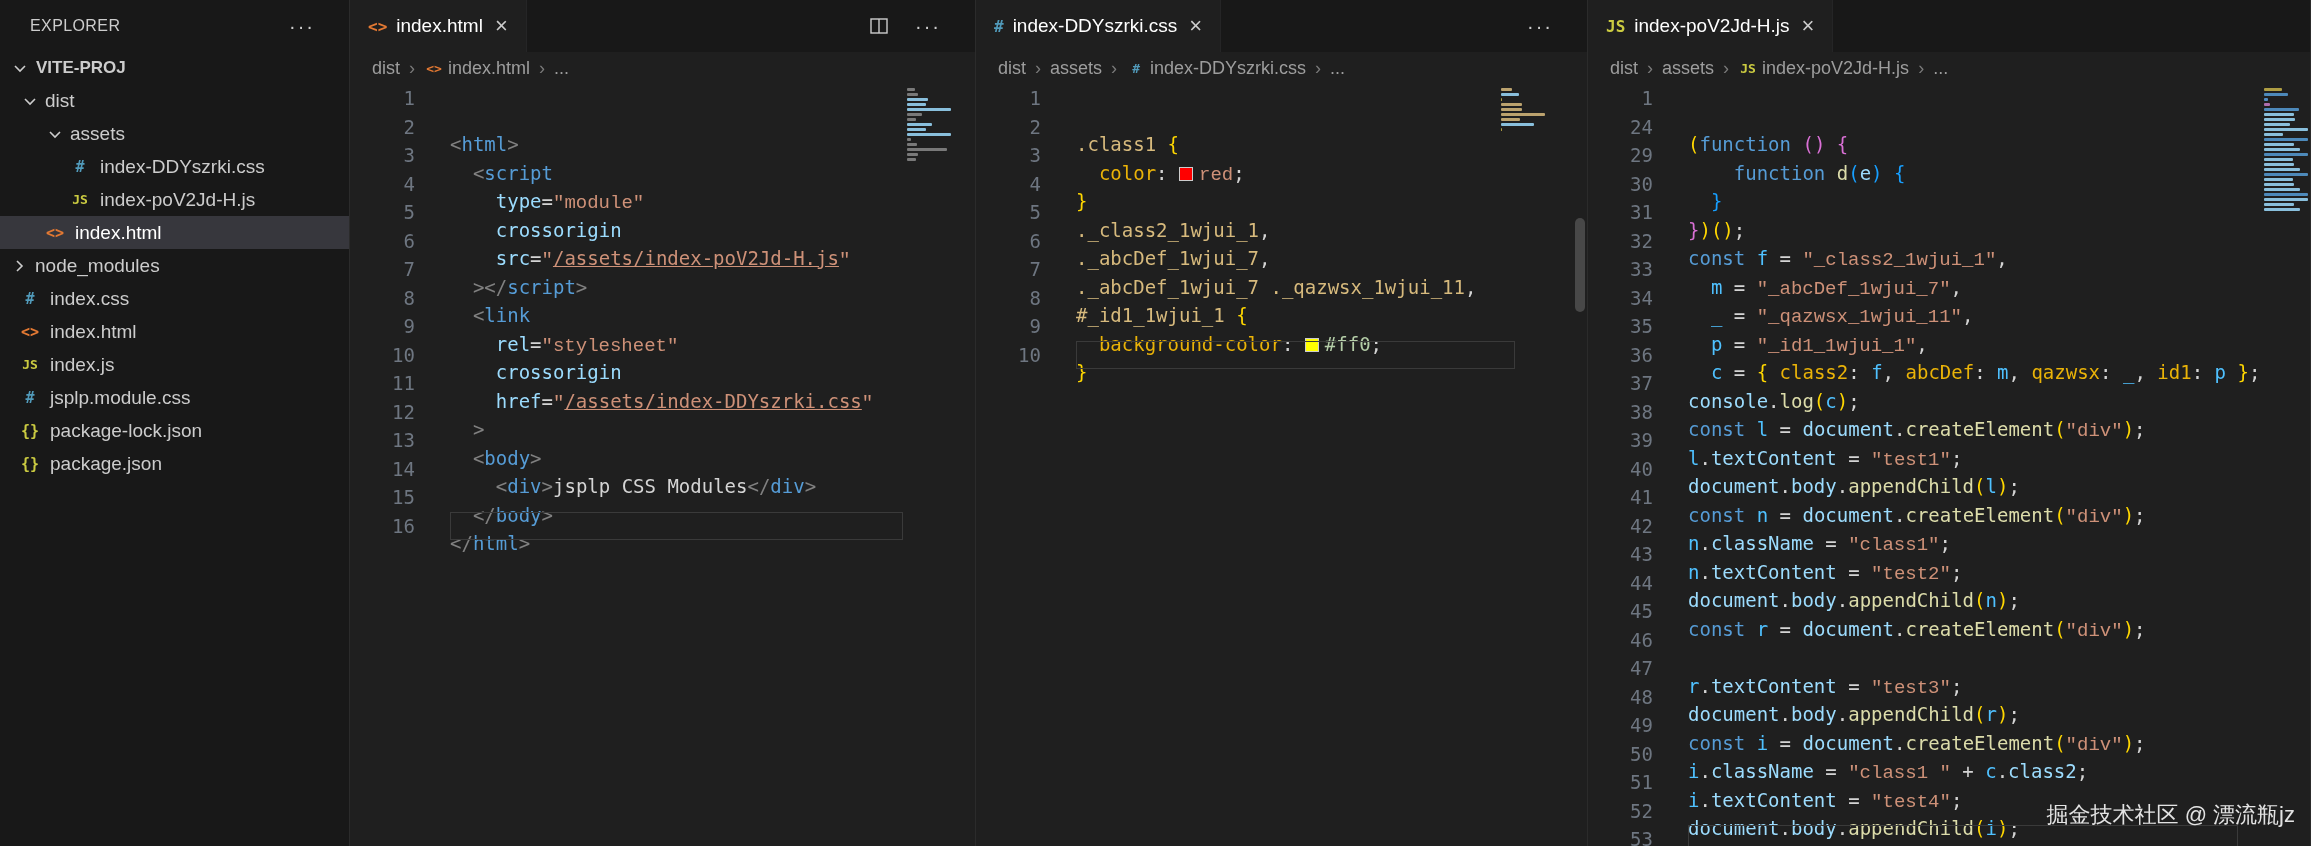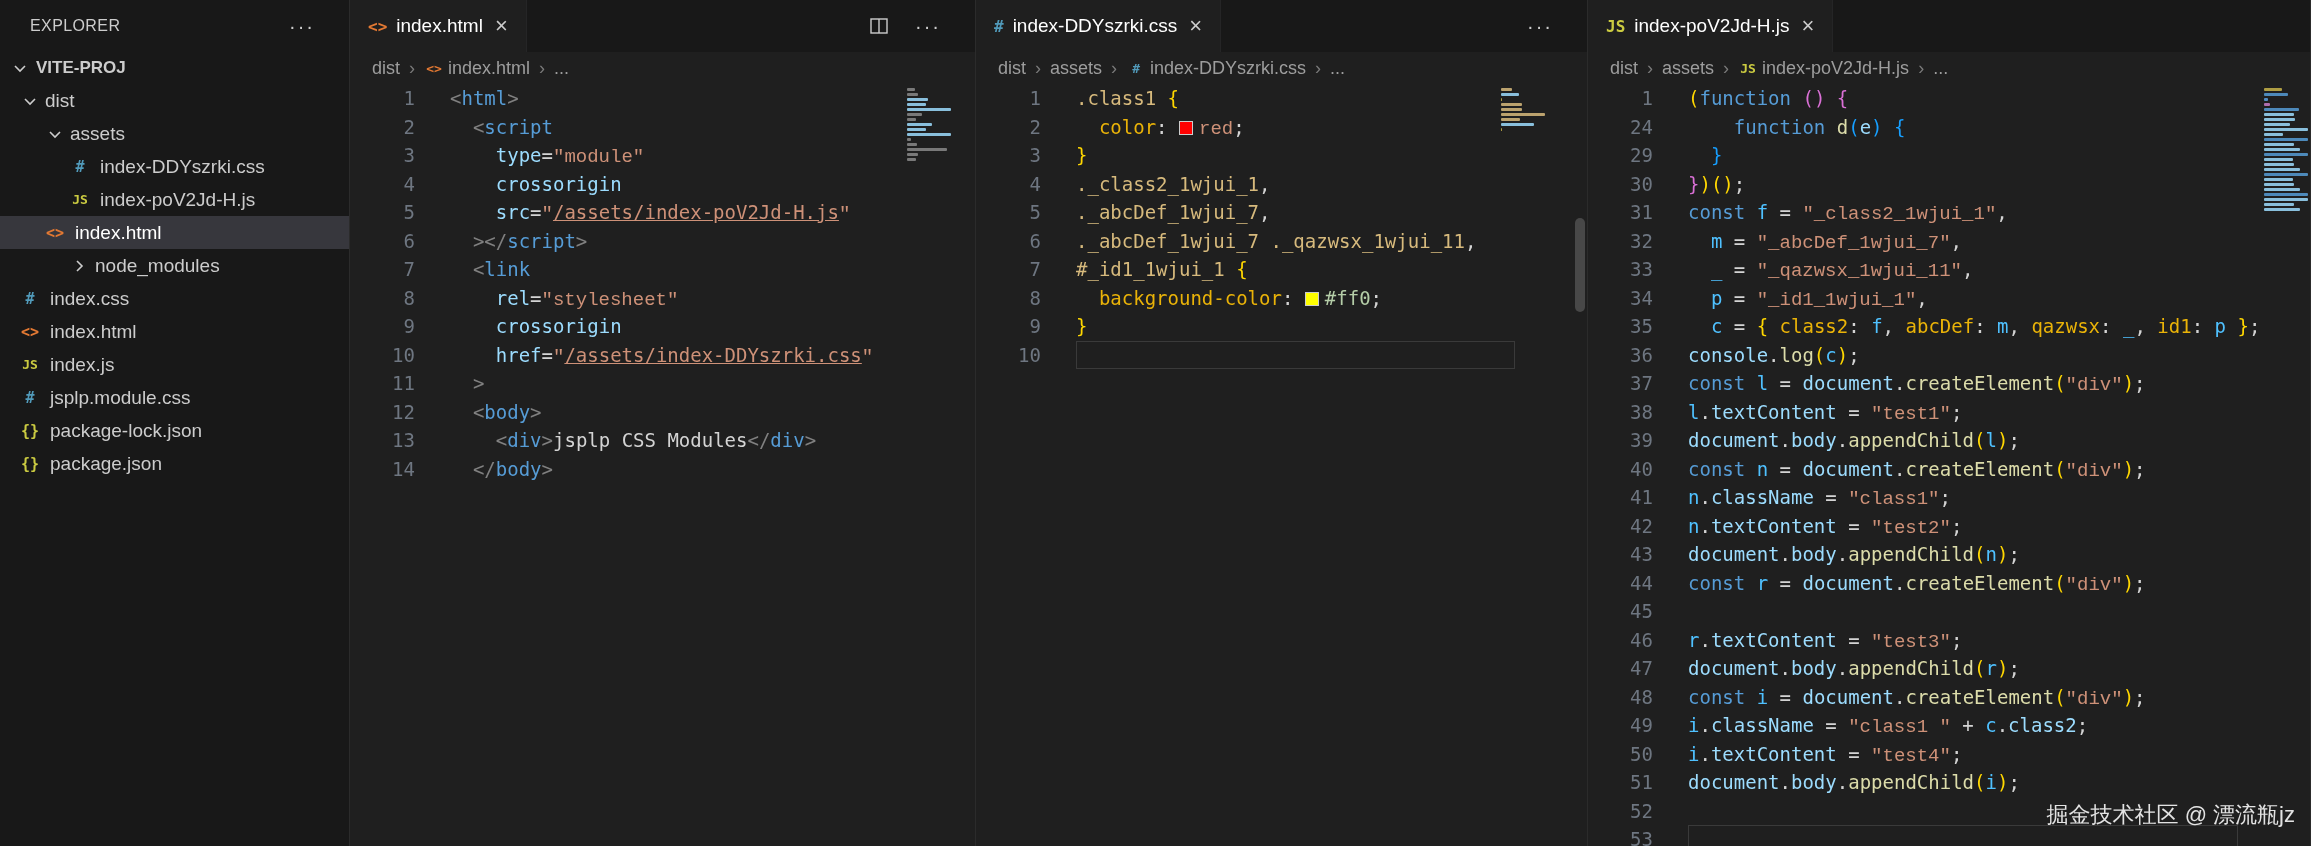--- a/index.html
+++ b/index.html
@@ -40,21 +40,21 @@
   .split-icon { width:24px; height:24px; color:#cccccc; cursor:pointer; }
 
   .breadcrumb { height:32px; display:flex; align-items:center; gap:9px; padding-left:22px; font-size:18px; color:#9d9d9d; white-space:nowrap; }
   .bc-item { display:flex; align-items:center; cursor:pointer; }
   .bc-item .ficon { font-size:13px; width:20px; margin-right:4px; font-weight:bold; }
   .bc-sep { color:#7a7a7a; }
 
   .code { position:relative; flex:1; overflow:hidden; font-family:"DejaVu Sans Mono","Liberation Mono",monospace; font-size:19px; }
   .code-line { position:relative; display:flex; height:28.5px; line-height:28.5px; white-space:pre; }
   .ln { width:65px; flex-shrink:0; text-align:right; color:#6e7681; }
-  .lc { padding-left:35px; color:#d4d4d4; }
+  .lc { padding-left:35px; color:#d4d4d4;margin-top:46px; }
   .code-line.cur::after { content:""; position:absolute; top:0; bottom:0; left:100px; right:72px; border:1px solid #3a3a3a; pointer-events:none; }
 
   .tk-t   { color:#d4d4d4; }
   .tk-p   { color:#808080; }
   .tk-op  { color:#d4d4d4; }
   .tk-tag { color:#569cd6; }
   .tk-attr{ color:#9cdcfe; }
   .tk-s   { color:#ce9178;font-family:Liberation Mono, monospace; }
   .tk-sl  { color:#ce9178; text-decoration:underline; }
   .tk-sel { color:#d7ba7d; }
@@ -117,21 +117,21 @@
           <span>index-DDYszrki.css</span>
         </div>
         <div class="tree-row" style="padding-left: 68px;">
           <span class="ficon i-js">JS</span>
           <span>index-poV2Jd-H.js</span>
         </div>
         <div class="tree-row selected" style="padding-left: 43px;">
           <span class="ficon i-html">&lt;&gt;</span>
           <span>index.html</span>
         </div>
-        <div class="tree-row" style="padding-left: 36px; margin-left: 32px;">
+        <div class="tree-row" style="padding-left: 8px;">
           <svg class="chev" viewBox="0 0 24 24">
             <path d="M9 7l5 5-5 5" fill="none" stroke="currentColor" stroke-width="1.6"></path>
           </svg>
           <span>node_modules</span>
         </div>
         <div class="tree-row" style="padding-left: 18px;">
           <span class="ficon i-css">#</span>
           <span>index.css</span>
         </div>
         <div class="tree-row" style="padding-left: 18px;">
@@ -195,20 +195,22 @@
           <div class="code-line"><span class="ln">5</span><span class="lc"><span class="tk-t">    </span><span class="tk-attr">src</span><span class="tk-op">=</span><span class="tk-s">"</span><span class="tk-sl">/assets/index-poV2Jd-H.js</span><span class="tk-s">"</span></span></div>
           <div class="code-line"><span class="ln">6</span><span class="lc"><span class="tk-t">  </span><span class="tk-p">&gt;&lt;/</span><span class="tk-tag">script</span><span class="tk-p">&gt;</span></span></div>
           <div class="code-line"><span class="ln">7</span><span class="lc"><span class="tk-t">  </span><span class="tk-p">&lt;</span><span class="tk-tag">link</span></span></div>
           <div class="code-line"><span class="ln">8</span><span class="lc"><span class="tk-t">    </span><span class="tk-attr">rel</span><span class="tk-op">=</span><span class="tk-s">"stylesheet"</span></span></div>
           <div class="code-line"><span class="ln">9</span><span class="lc"><span class="tk-t">    </span><span class="tk-attr">crossorigin</span></span></div>
           <div class="code-line"><span class="ln">10</span><span class="lc"><span class="tk-t">    </span><span class="tk-attr">href</span><span class="tk-op">=</span><span class="tk-s">"</span><span class="tk-sl">/assets/index-DDYszrki.css</span><span class="tk-s">"</span></span></div>
           <div class="code-line"><span class="ln">11</span><span class="lc"><span class="tk-t">  </span><span class="tk-p">&gt;</span></span></div>
           <div class="code-line"><span class="ln">12</span><span class="lc"><span class="tk-t">  </span><span class="tk-p">&lt;</span><span class="tk-tag">body</span><span class="tk-p">&gt;</span></span></div>
           <div class="code-line"><span class="ln">13</span><span class="lc"><span class="tk-t">    </span><span class="tk-p">&lt;</span><span class="tk-tag">div</span><span class="tk-p">&gt;</span><span class="tk-t">jsplp CSS Modules</span><span class="tk-p">&lt;/</span><span class="tk-tag">div</span><span class="tk-p">&gt;</span></span></div>
           <div class="code-line"><span class="ln">14</span><span class="lc"><span class="tk-t">  </span><span class="tk-p">&lt;/</span><span class="tk-tag">body</span><span class="tk-p">&gt;</span></span></div>
+          <div class="code-line"><span class="ln">15</span><span class="lc"><span class="tk-p">&lt;/</span><span class="tk-tag">html</span><span class="tk-p">&gt;</span></span></div>
+          <div class="code-line cur"><span class="ln">16</span><span class="lc"></span></div>
         </div>
       <div class="minimap">
           <i class="mm-p" style="width: 8px;"></i>
           <i class="mm-p" style="width: 11px;"></i>
           <i class="mm-attr" style="width: 21px;"></i>
           <i class="mm-attr" style="width: 19px;"></i>
           <i class="mm-attr" style="width: 44px;"></i>
           <i class="mm-p" style="width: 15px;"></i>
           <i class="mm-p" style="width: 9px;"></i>
           <i class="mm-attr" style="width: 25px;"></i>

